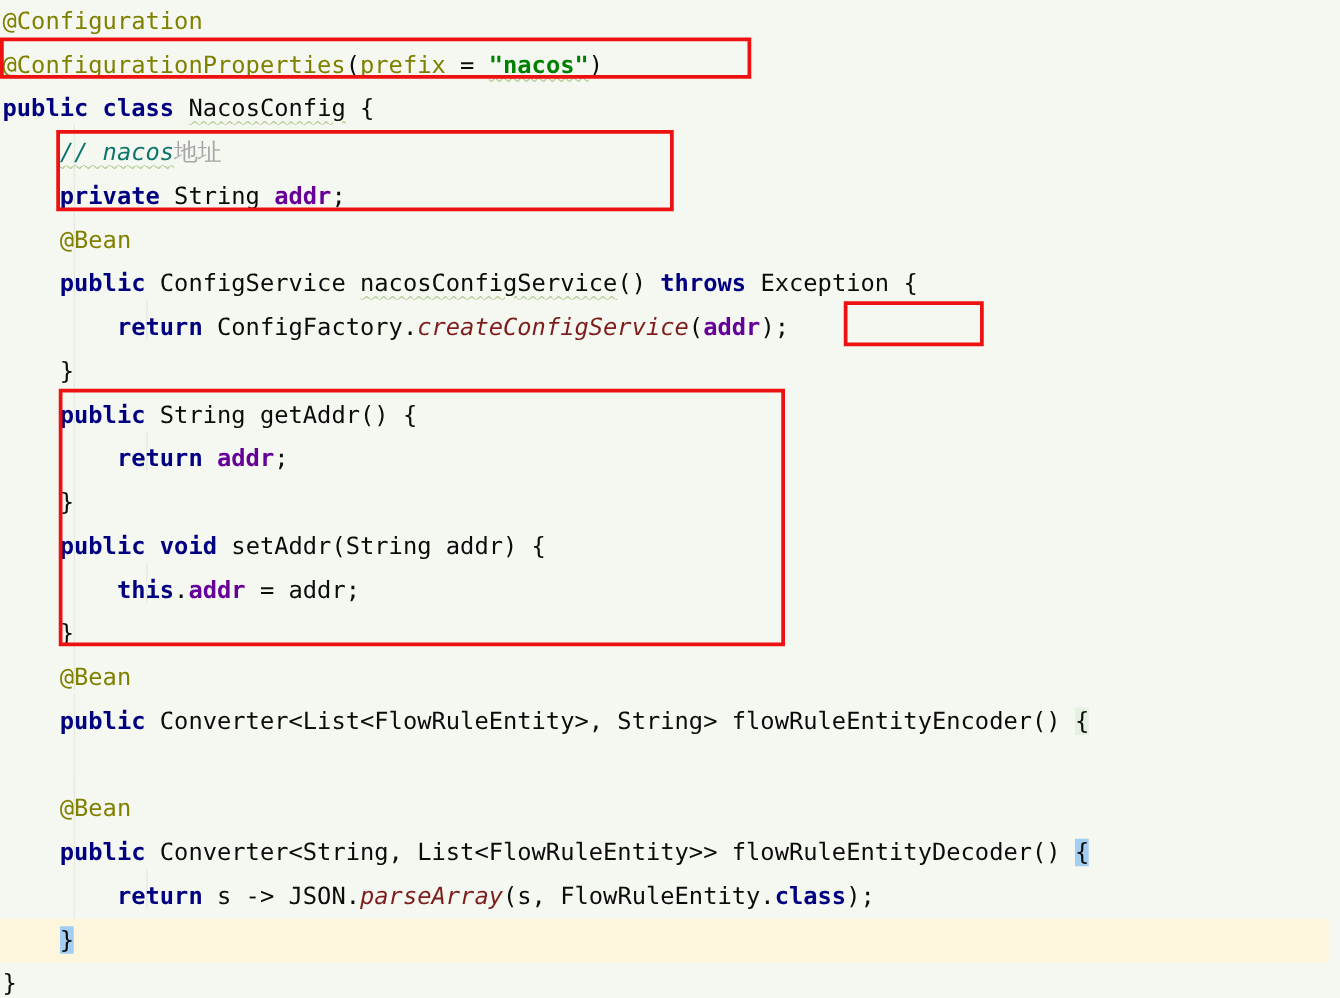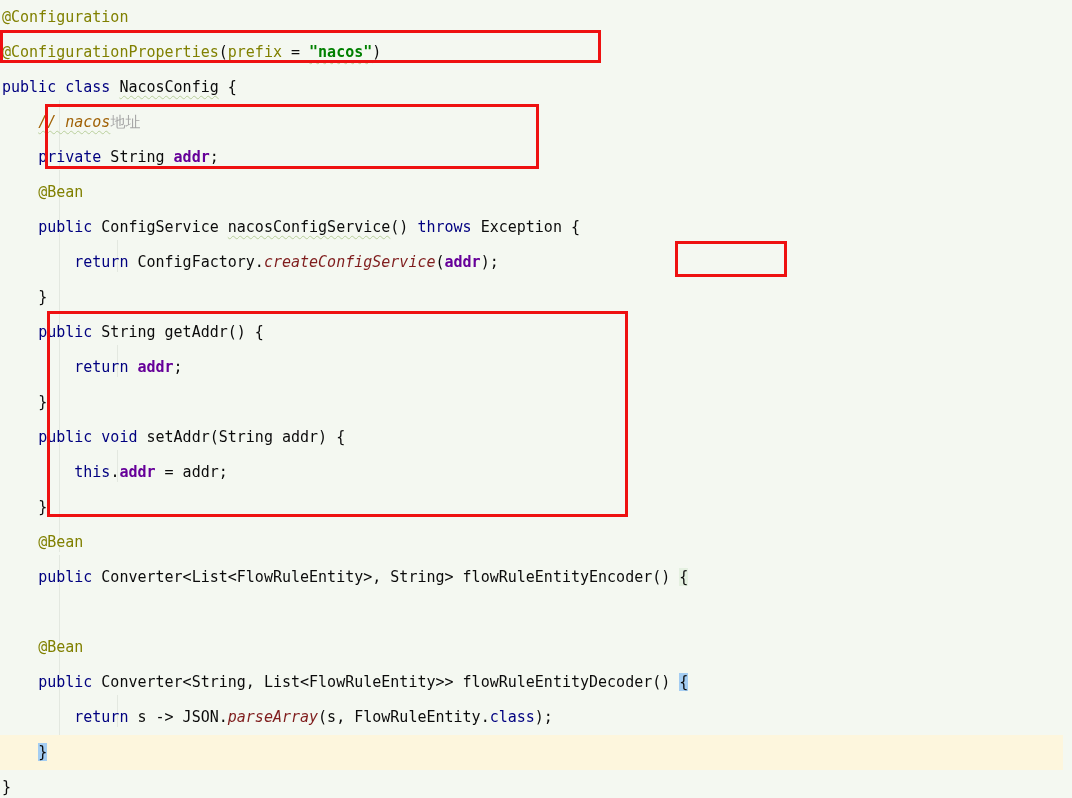--- a/index.html
+++ b/index.html
@@ -17,42 +17,42 @@
     position: relative;
     width: 1072px;
     height: 798px;
     background: #f4f8f1;
   }
   .code-area {
     position: absolute;
     left: 0; top: 0;
     width: 1063px;
     height: 798px;
-    font-size: 15px;
+    font-size: 19px;
     line-height: 35px;
     white-space: pre;
     letter-spacing: 0px;
   }
   .line {
     position: relative;
     height: 35px;
     padding-left: 2px;
     box-sizing: border-box;
   }
   .line-caret {
     background: #fdf6dd;
   }
   
-  .kw      { color: #000080; font-weight: normal; }
+  .kw      { color: #000080; font-weight: bold; }
   .anno    { color: #808000; }
   .str     { color: #008000; font-weight: bold; }
   .field   { color: #660099; font-weight: bold; }
   .plain   { color: #0b0b0b; }
   .ital    { color: #7f1d1d; font-style: italic; }
-  .cmt     { color: #a16207; font-style: italic; }
+  .cmt     { color: #0f766e; font-style: italic; }
   .cmt-cjk { color: #a6a6a6; font-family: "DejaVu Sans", sans-serif; }
   .brace-hl{ background: #a4cdf2; }
   .bg-hl   { background: #e4f0e0; }
 
   
   .wavy {
     text-decoration: underline;
     text-decoration-style: wavy;
     text-decoration-color: #b9cf9c;
     text-decoration-thickness: 1px;

